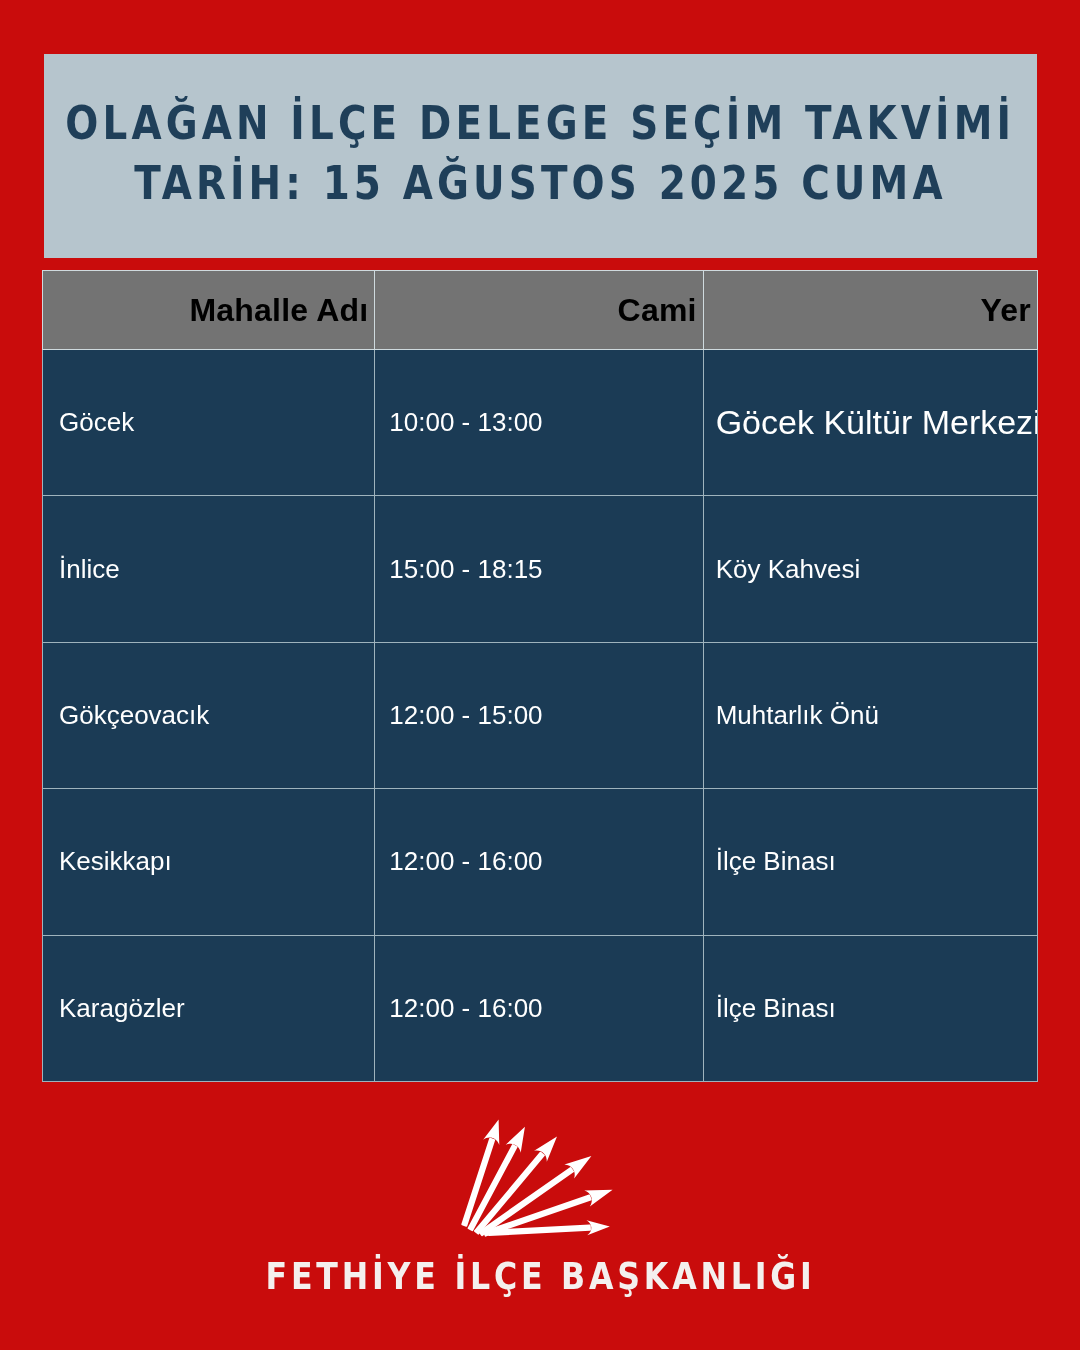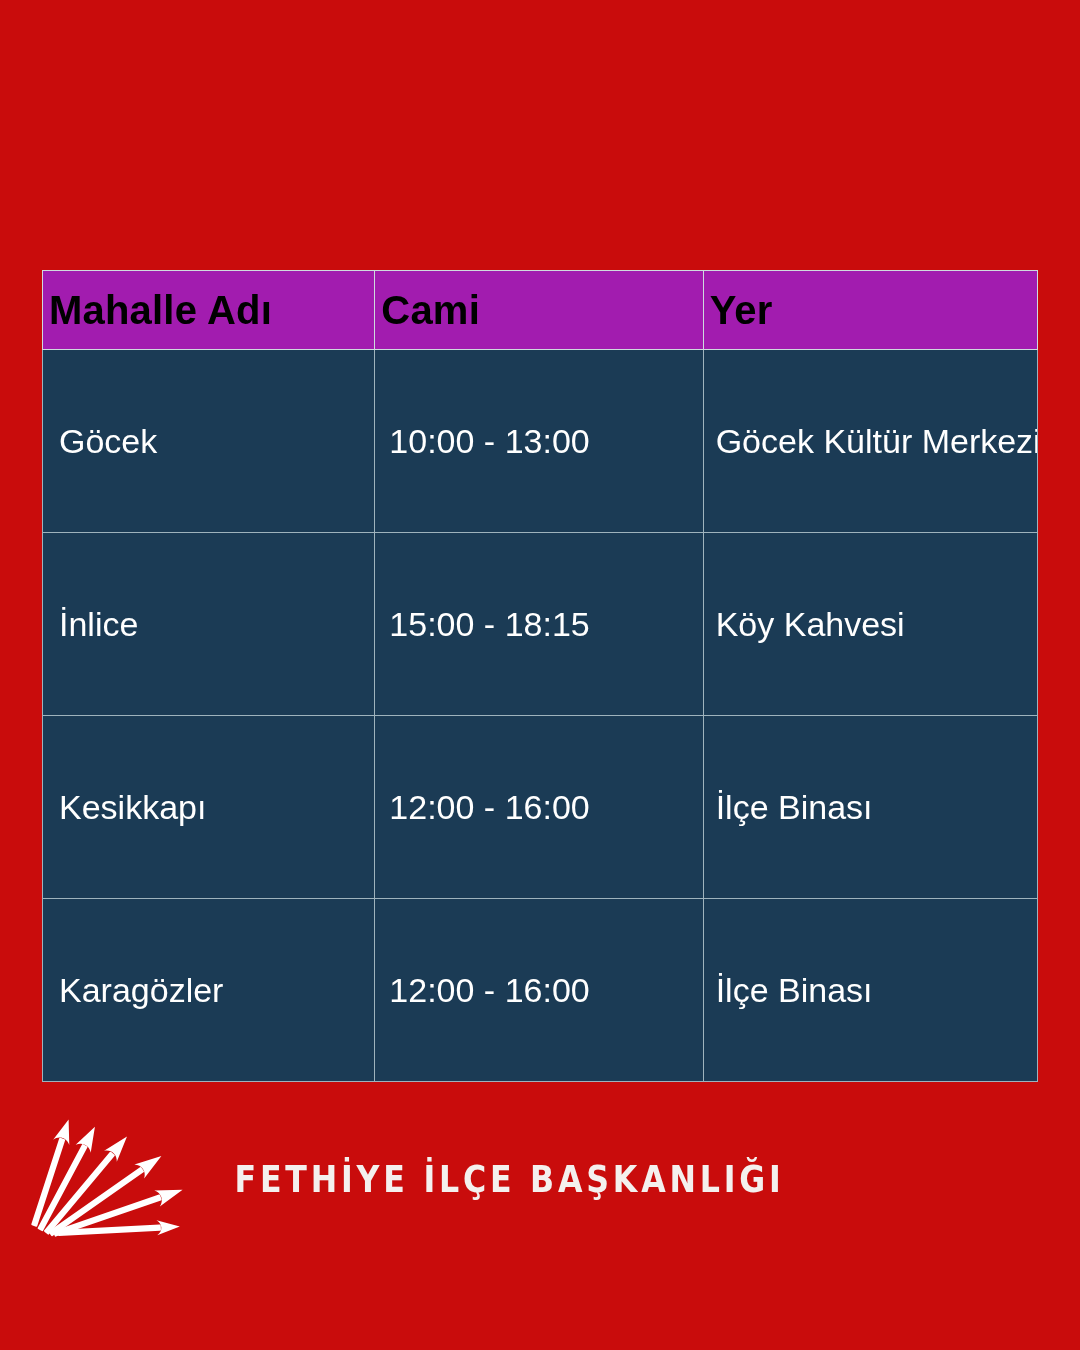--- a/index.html
+++ b/index.html
@@ -67,55 +67,55 @@
     width: 100%;
     height: 100%;
     border-collapse: collapse;
     table-layout: fixed;
   }
   table.schedule col.c1 { width: 33.4%; }
   table.schedule col.c2 { width: 33.0%; }
   table.schedule col.c3 { width: 33.6%; }
 
   table.schedule th {
-    background: #a21caf;
+    background: #737373;
     color: #000000;
-    font-size: 40px;
+    font-size: 32px;
     font-weight: 700;
-    text-align: left;
+    text-align: right;
     height: 78px;
     border: 1px solid #cfdade;
     padding: 0 6px;
     letter-spacing: 0.2px;
   }
   table.schedule td {
     background: #1b3b55;
     color: #ffffff;
-    font-size: 34px;
+    font-size: 26px;
     font-weight: 400;
     height: 81px;
     border: 1px solid #9fb3bd;
     padding: 0 0 0 14px;
     vertical-align: middle;
     white-space: nowrap;
     overflow: hidden;
   }
   table.schedule td.col-mahalle { padding-left: 16px; }
   table.schedule td.col-saat    { padding-left: 14px; }
   table.schedule td.col-yer     { padding-left: 12px; }
   table.schedule td.fit { font-size: 34px; }
 
   
   .logo-block {
     position: absolute;
     left: 0;
     right: 0;
     top: 1104px;
     display: flex;
-    flex-direction: row;
+    flex-direction: column;
     align-items: center;
   }
   .arrows-logo {
     width: 220px;
     height: 135px;
     display: block;
   }
   .org-name {
     margin-top: 16px;
     color: #f4f0ee;
@@ -125,20 +125,24 @@
     letter-spacing: 4px;
     white-space: nowrap;
     transform: scaleX(0.95);
   }
 </style>
 </head>
 <body>
 
 <div class="poster">
 
+  <div class="title-panel">
+    <div class="title-line l1">OLAĞAN İLÇE DELEGE SEÇİM TAKVİMİ</div>
+    <div class="title-line l2">TARİH: 15 AĞUSTOS 2025 CUMA</div>
+  </div>
 
   <div class="table-wrap">
     <table class="schedule">
       <colgroup>
         <col class="c1">
           <col class="c2">
           <col class="c3">
       </colgroup>
       <thead>
         <tr>
@@ -152,20 +156,25 @@
             <td class="col-mahalle">Göcek</td>
             <td class="col-saat">10:00 - 13:00</td>
             <td class="col-yer fit">Göcek Kültür Merkezi</td>
           </tr>
           <tr>
             <td class="col-mahalle">İnlice</td>
             <td class="col-saat">15:00 - 18:15</td>
             <td class="col-yer">Köy Kahvesi</td>
           </tr>
           <tr>
+            <td class="col-mahalle">Gökçeovacık</td>
+            <td class="col-saat">12:00 - 15:00</td>
+            <td class="col-yer">Muhtarlık Önü</td>
+          </tr>
+          <tr>
             <td class="col-mahalle">Kesikkapı</td>
             <td class="col-saat">12:00 - 16:00</td>
             <td class="col-yer">İlçe Binası</td>
           </tr>
           <tr>
             <td class="col-mahalle">Karagözler</td>
             <td class="col-saat">12:00 - 16:00</td>
             <td class="col-yer">İlçe Binası</td>
           </tr>
         </tbody>

